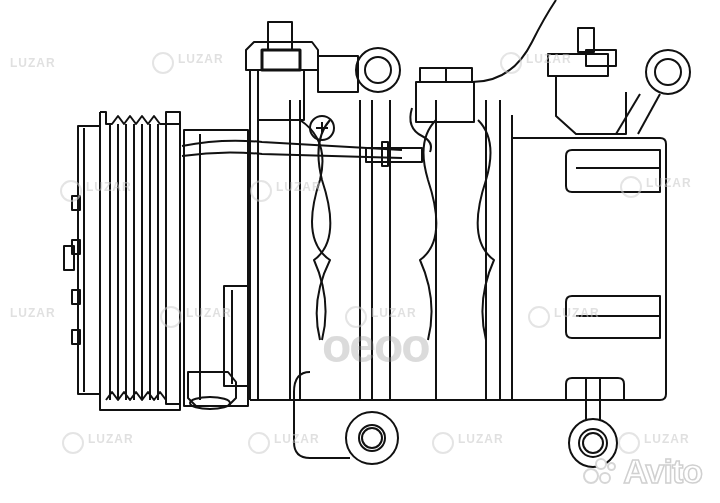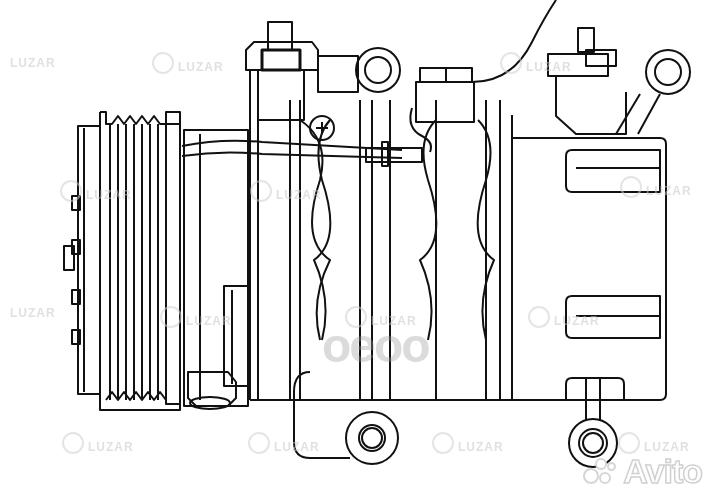--- a/index.html
+++ b/index.html
@@ -1,18 +1,18 @@
 <!DOCTYPE html>
 <html><head>
 <meta charset="utf-8">
 <style>
   html,body{margin:0;padding:0;background:#ffffff;}
   body{width:720px;height:503px;overflow:hidden;position:relative;font-family:"Liberation Sans",sans-serif;}
   #stage{position:absolute;left:0;top:0;width:720px;height:503px;}
-  .wm{position:absolute;display:flex;align-items:flex-end;gap:4px;color:#c8c8c8;opacity:.55;pointer-events:none;}
+  .wm{position:absolute;display:flex;align-items:flex-start;gap:4px;color:#c8c8c8;opacity:.55;pointer-events:none;}
   .wm .logo{width:22px;height:22px;border:2px solid #cfcfcf;border-radius:50%;box-sizing:border-box;}
   .wm .txt{font-size:12px;font-weight:bold;letter-spacing:1px;}
   .oeoo{position:absolute;left:322px;top:322px;font-size:48px;font-weight:bold;color:#9a9a9a;opacity:.35;letter-spacing:-2px;font-family:"Liberation Sans",sans-serif;line-height:1;pointer-events:none;}
   .avito{position:absolute;right:18px;bottom:12px;display:flex;align-items:center;gap:6px;pointer-events:none;}
   .avito .dots{position:relative;width:34px;height:28px;}
   .avito .dots span{position:absolute;background:#ffffff;border:2px solid #d6d6d6;border-radius:50%;box-sizing:border-box;}
   .avito .word{font-size:34px;font-weight:bold;color:#ffffff;-webkit-text-stroke:1.5px #d0d0d0;letter-spacing:-1px;}
 </style>
 </head>
 <body>

